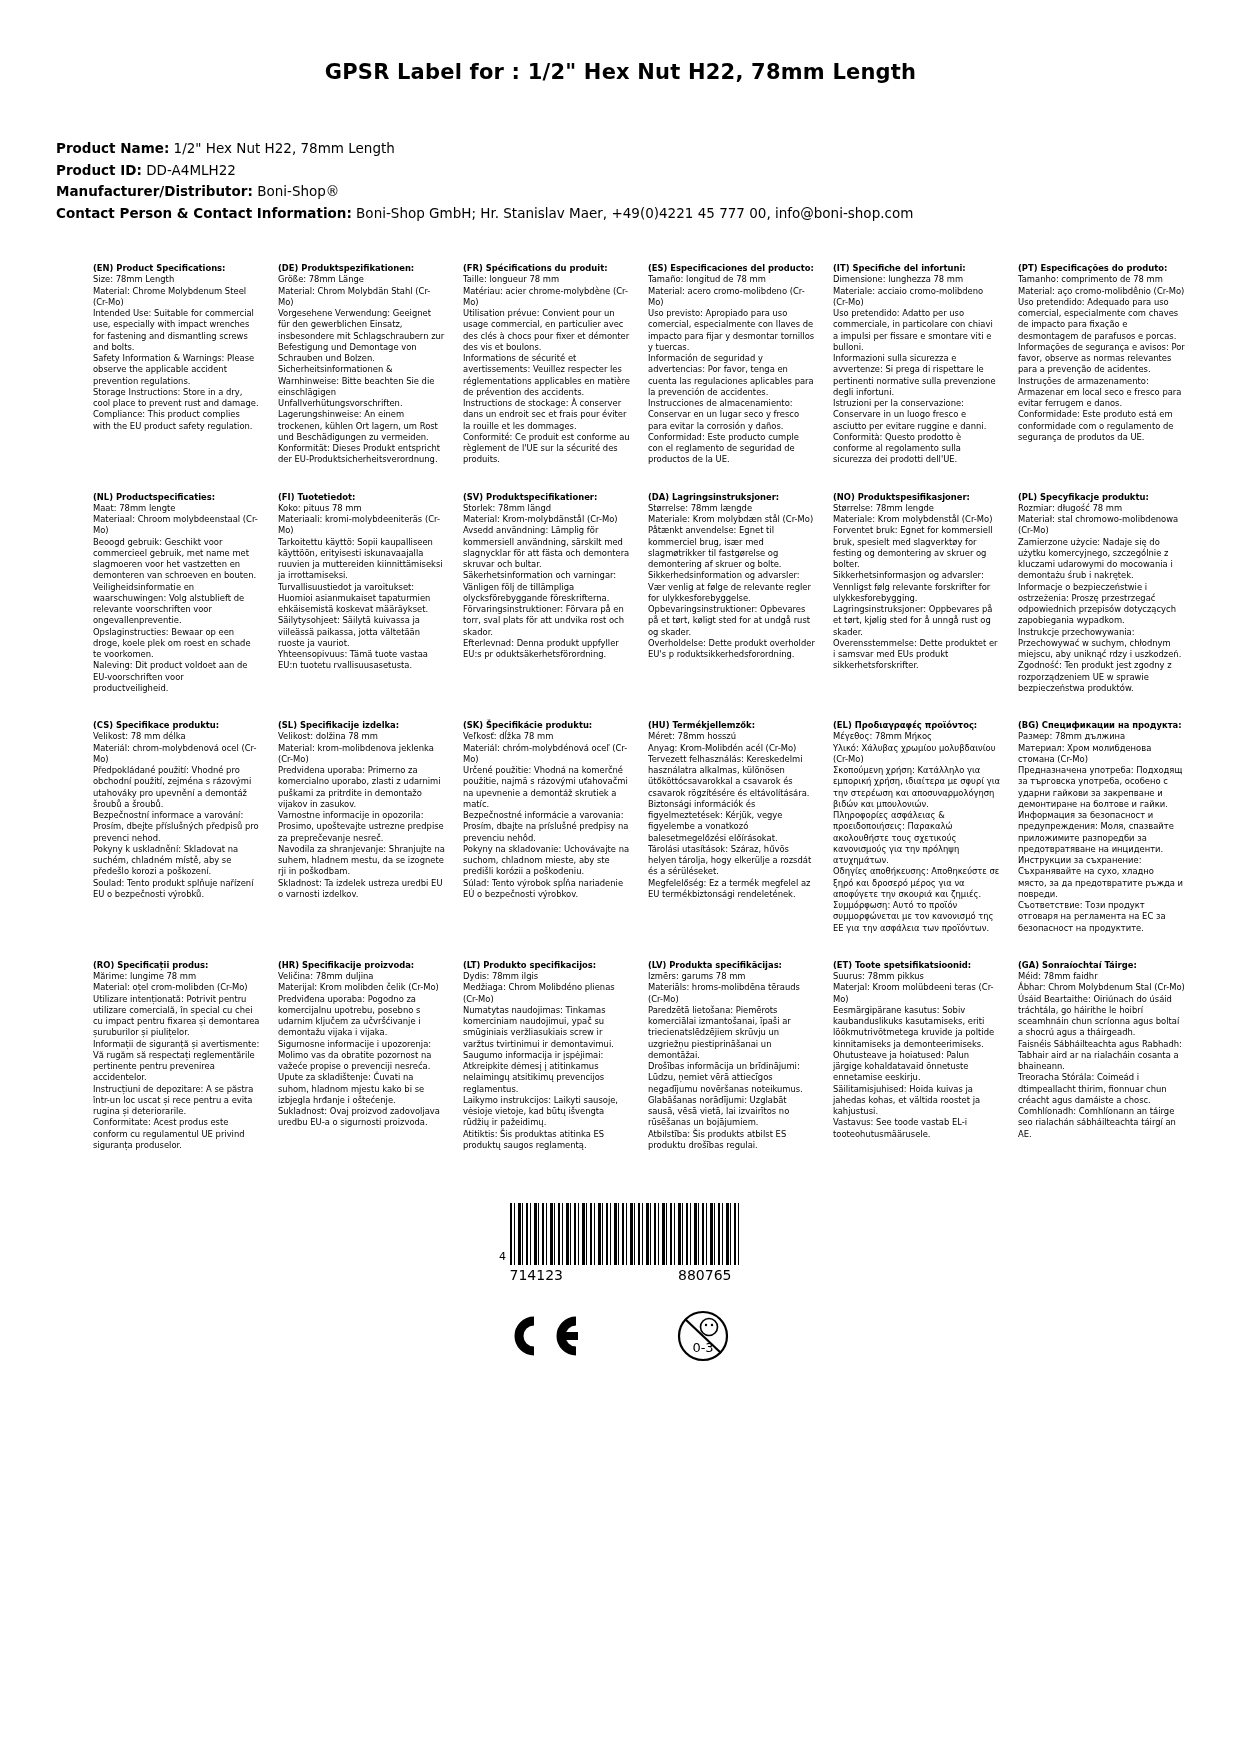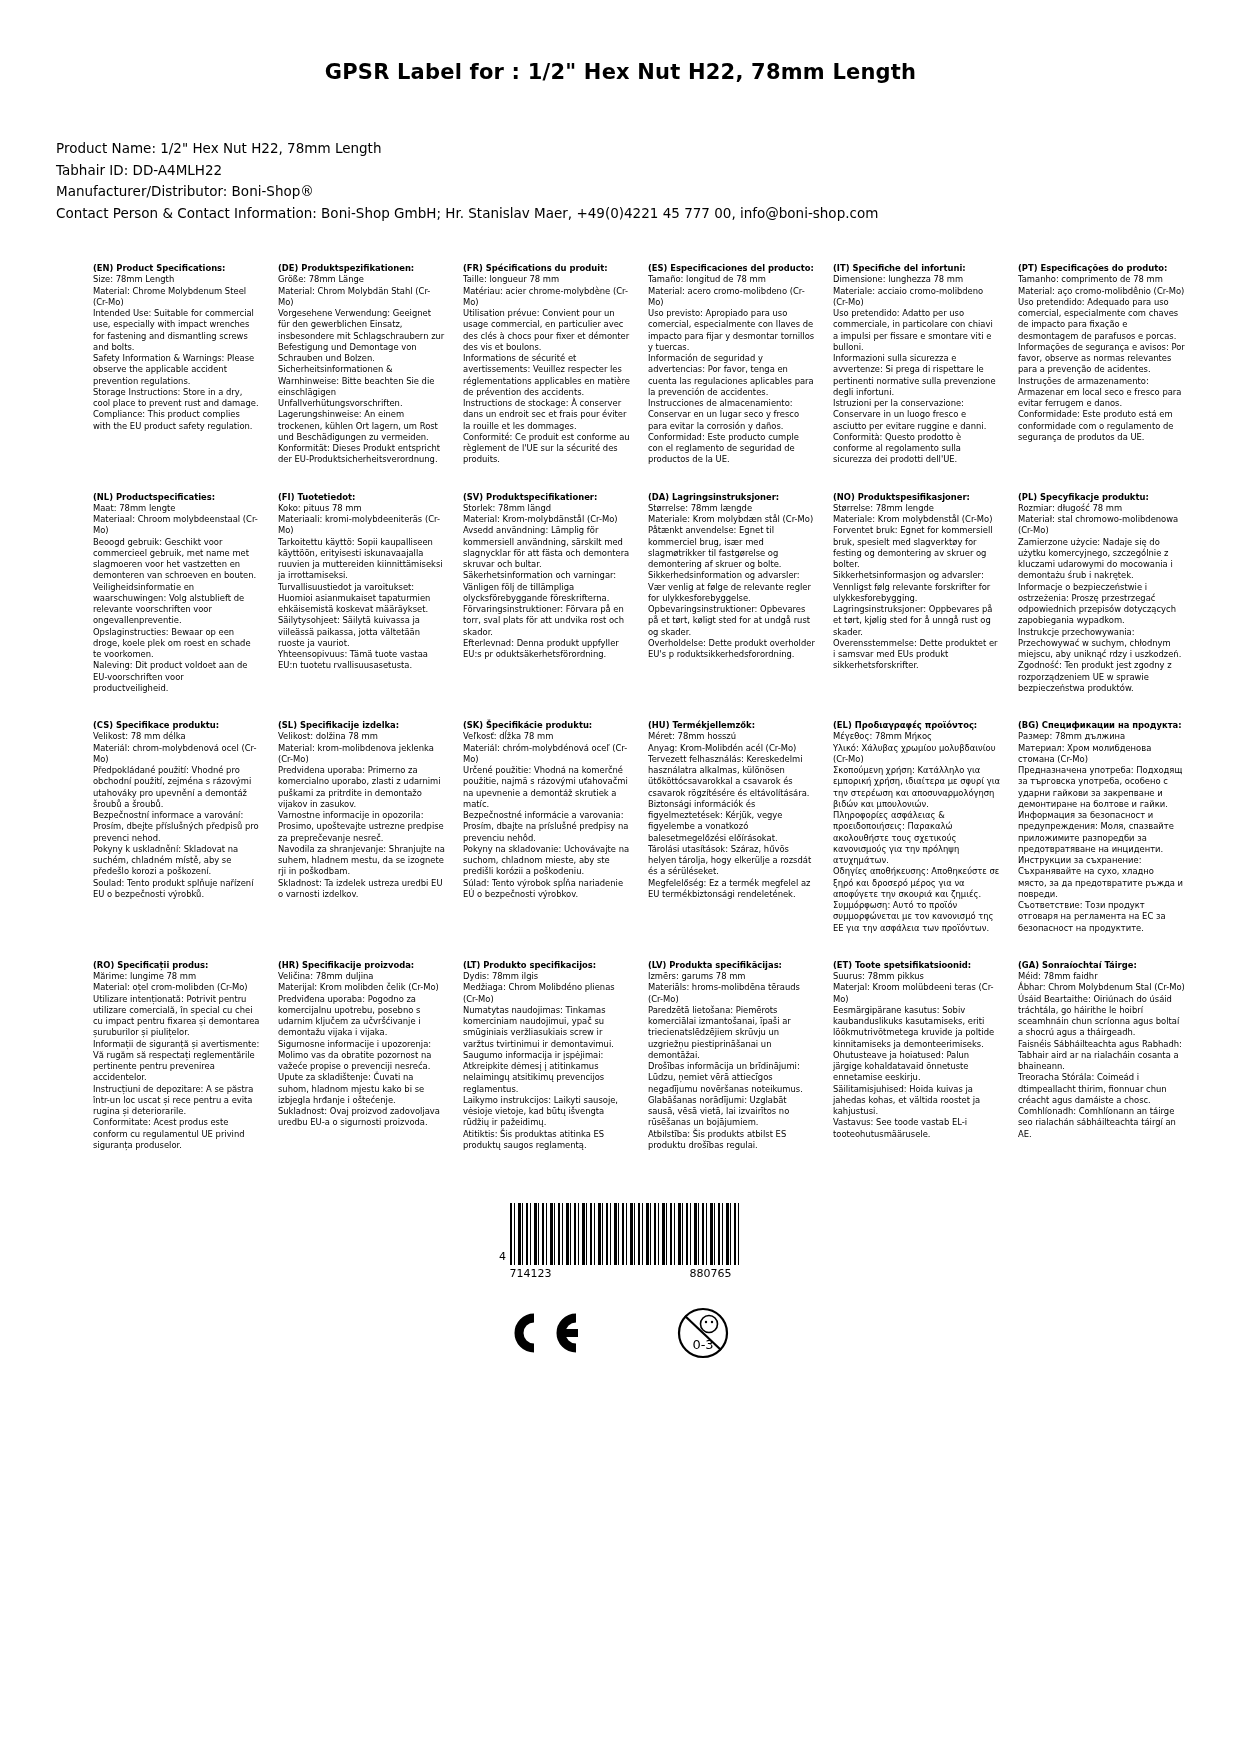--- a/index.html
+++ b/index.html
@@ -30,21 +30,21 @@
   .header-block {
     margin-top: 54px;
     margin-left: 4px;
     font-size: 13.5px;
     line-height: 1.52;
   }
   .header-row {
     margin-bottom: 1px;
   }
   .header-label {
-    font-weight: normal;
+    font-weight: bold;
   }
   .header-value {
     font-weight: normal;
   }
   .header-value.bold {
     font-weight: normal;
   }
   .grid {
     margin-top: 40px;
     display: grid;
@@ -91,21 +91,21 @@
       repeating-linear-gradient(to right,
         #000 0px, #000 2px, #fff 2px, #fff 4px,
         #000 4px, #000 5px, #fff 5px, #fff 8px,
         #000 8px, #000 11px, #fff 11px, #fff 12px,
         #000 12px, #000 13px, #fff 13px, #fff 16px);
   }
   .barcode-numbers {
     width: 250px;
     display: flex;
     justify-content: space-between;
-    font-size: 11px;
+    font-size: 14px;
     margin-top: 2px;
     padding: 0 14px;
   }
   .marks {
     margin-top: 26px;
     display: flex;
     align-items: center;
     justify-content: flex-start;
     gap: 86px;
   }
@@ -122,21 +122,21 @@
 <div class="page">
 
   <h1 class="doc-title">GPSR Label for : 1/2" Hex Nut H22, 78mm Length</h1>
 
   <div class="header-block">
     <div class="header-row">
       <span class="header-label">Product Name:</span>
       <span class="header-value">1/2" Hex Nut H22, 78mm Length</span>
     </div>
     <div class="header-row">
-      <span class="header-label">Tabhair ID:</span>
+      <span class="header-label">Product ID:</span>
       <span class="header-value">DD-A4MLH22</span>
     </div>
     <div class="header-row">
       <span class="header-label">Manufacturer/Distributor:</span>
       <span class="header-value bold">Boni-Shop®</span>
     </div>
     <div class="header-row">
       <span class="header-label">Contact Person &amp; Contact Information:</span>
       <span class="header-value">Boni-Shop GmbH; Hr. Stanislav Maer, +49(0)4221 45 777 00, info@boni-shop.com</span>
     </div>

